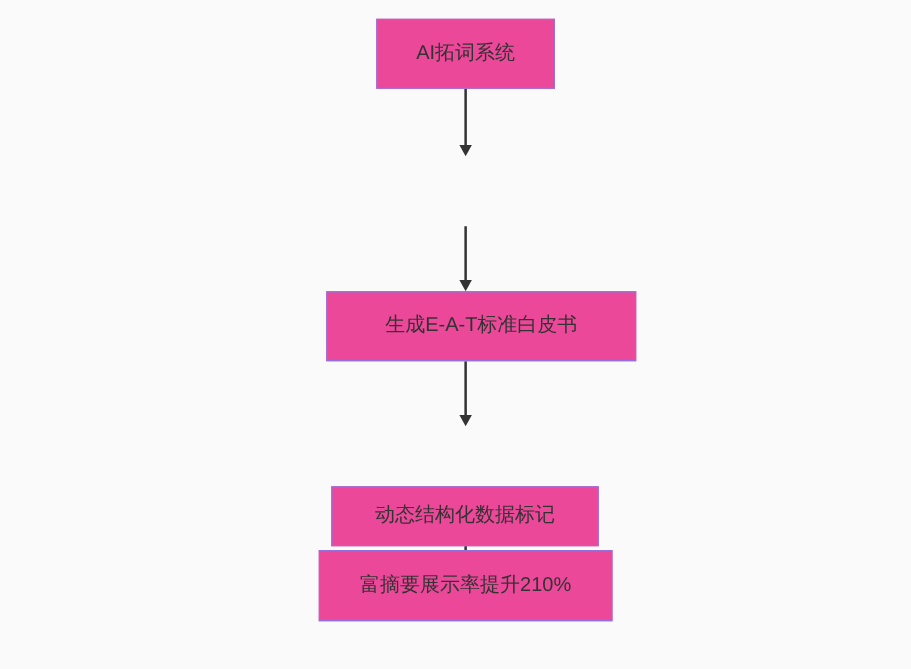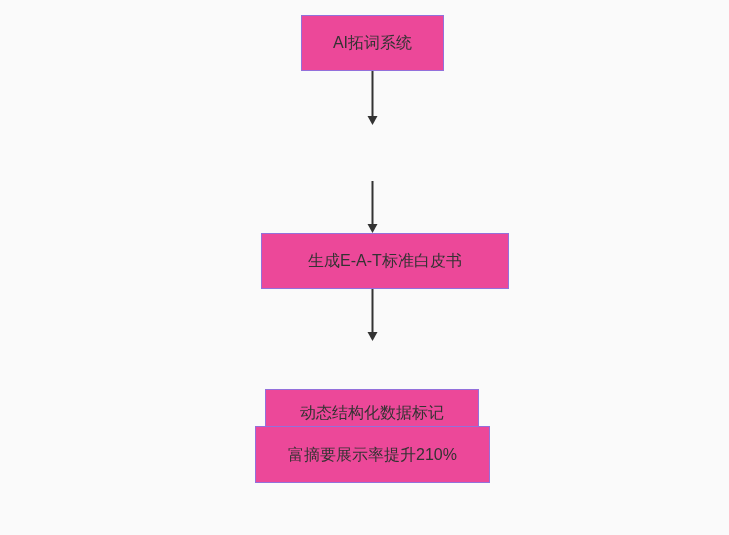--- a/index.html
+++ b/index.html
@@ -33,21 +33,21 @@
     display: flex;
     align-items: center;
     justify-content: center;
     text-align: left;
     white-space: nowrap;
   }
   .node-1 { left: 301px; top: 15px;  width: 143px; height: 56px; }
   .node-2 { left: 276px; top: 125px; width: 192px; height: 56px; }
   .node-3 { left: 261px; top: 233px; width: 248px; height: 56px; }
   .node-4 { left: 265px; top: 352px; width: 214px; height: 48px; margin-top: 37px; }
-  .node-5 { left: 255px; top: 426px; width: 235px; height: 57px; }
+  .node-5 { left: 255px; top: 440px; width: 235px; height: 57px; }
   .edge-line { stroke: #333333; stroke-width: 2; }
   .edge-head { fill: #333333; stroke: none; }
 </style>
 </head>
 <body>
 
 <div class="canvas">
 
   <svg class="edges" width="729" height="535" viewBox="0 0 729 535">
     <g>

